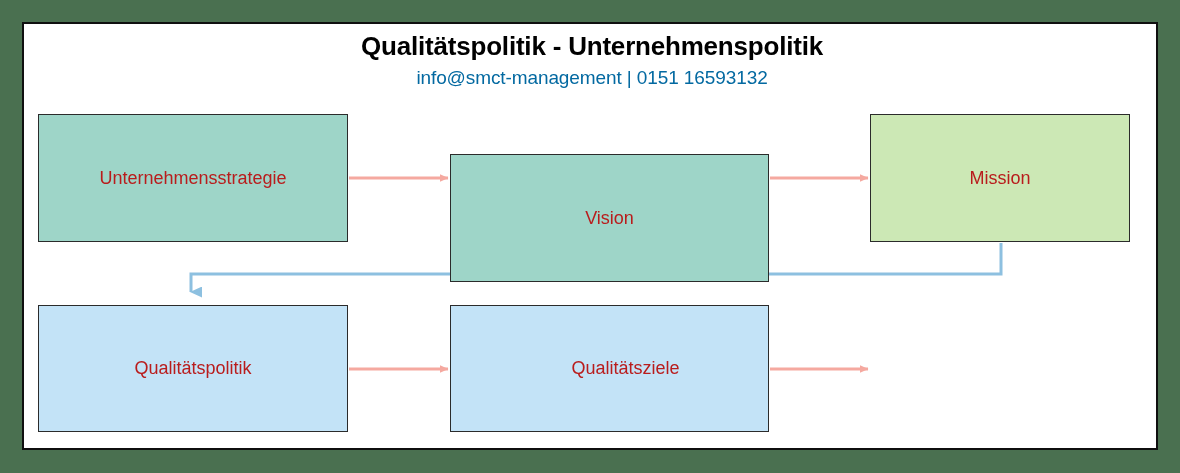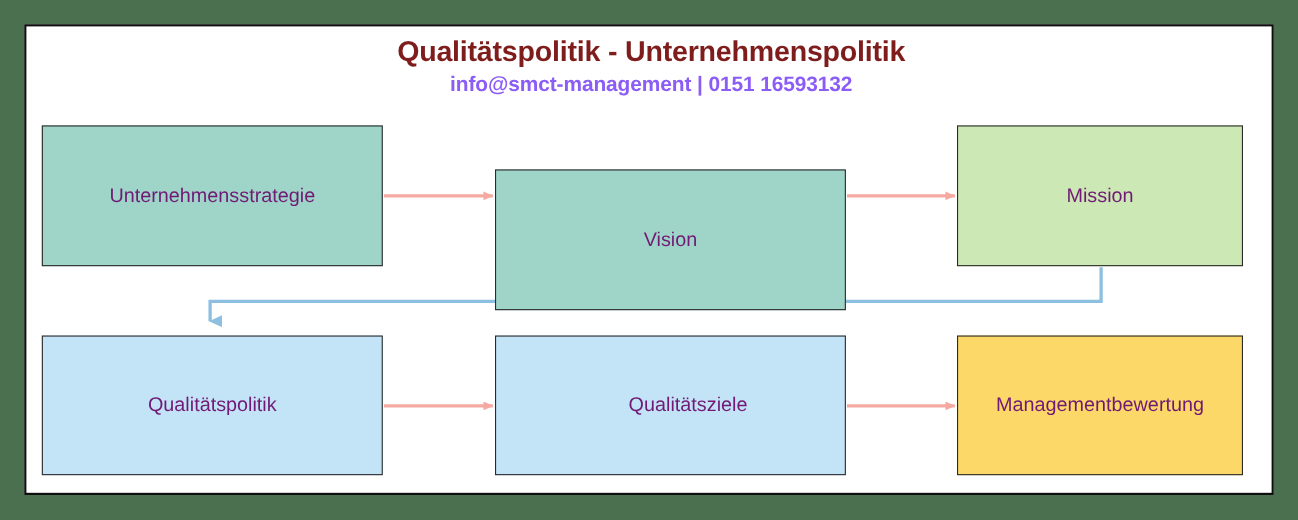--- a/index.html
+++ b/index.html
@@ -28,40 +28,40 @@
     left: 0;
     top: 0;
     width: 1136px;
     text-align: center;
   }
   #main-title {
     margin: 0;
     padding-top: 7px;
     font-size: 26px;
     font-weight: bold;
-    color: #7f1d1d;
+    color: #000000;
     letter-spacing: -0.2px;
   }
   #sub-title {
     margin: 0;
     padding-top: 5px;
     font-size: 19px;
-    font-weight: bold;
-    color: #8b5cf6;
+    font-weight: normal;
+    color: #0369a1;
     letter-spacing: -0.1px;
   }
   .node {
     position: absolute;
     box-sizing: border-box;
     border: 1.5px solid #2b2b2b;
     display: flex;
     align-items: center;
     justify-content: center;
     font-size: 18px;
-    color: #701a75;
+    color: #b91c1c;
     text-align: center;
   }
   .flow-svg {
     position: absolute;
     left: 0;
     top: 0;
     width: 1136px;
     height: 428px;
     pointer-events: none;
     overflow: visible;
@@ -106,17 +106,14 @@
   </div>
   <div class="node" style="left: 846px; top: 90px; width: 260px; height: 128px; background: rgb(204, 232, 181); border-color: rgb(43, 43, 43); text-align: center;">
     <span>Mission</span>
   </div>
   <div class="node" style="left: 14px; top: 281px; width: 310px; height: 127px; background: rgb(195, 227, 247); border-color: rgb(43, 43, 43); justify-content: center;">
     <span>Qualitätspolitik</span>
   </div>
   <div class="node" style="left: 426px; top: 281px; width: 319px; height: 127px; background: rgb(195, 227, 247); border-color: rgb(43, 43, 43); padding-left: 32px;">
     <span>Qualitätsziele</span>
   </div>
-  <div class="node" style="left: 846px; top: 281px; width: 260px; height: 127px; background: rgb(251, 216, 103); border-color: rgb(43, 43, 43);">
-    <span>Managementbewertung</span>
-  </div>
 
 </div>
 
 </body></html>

